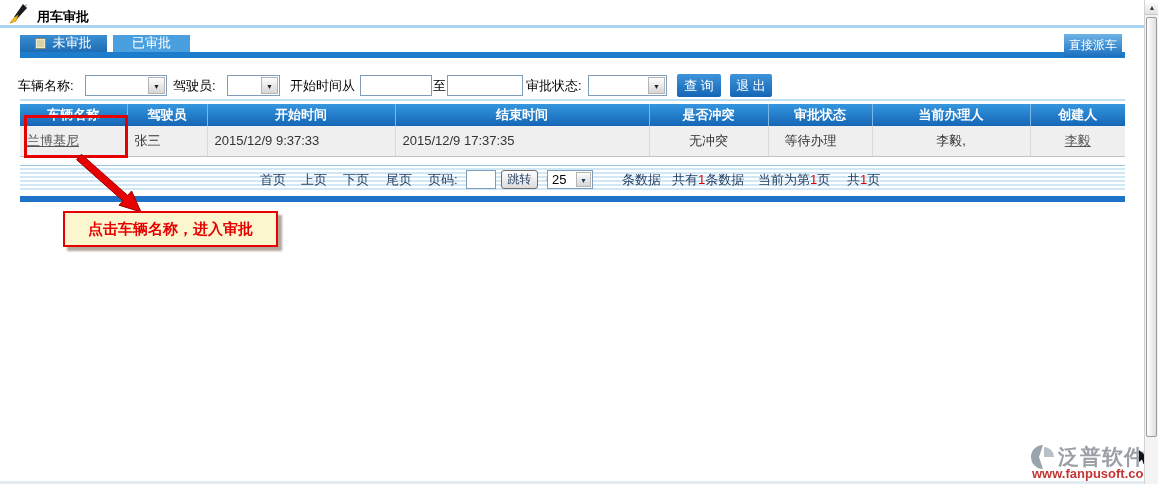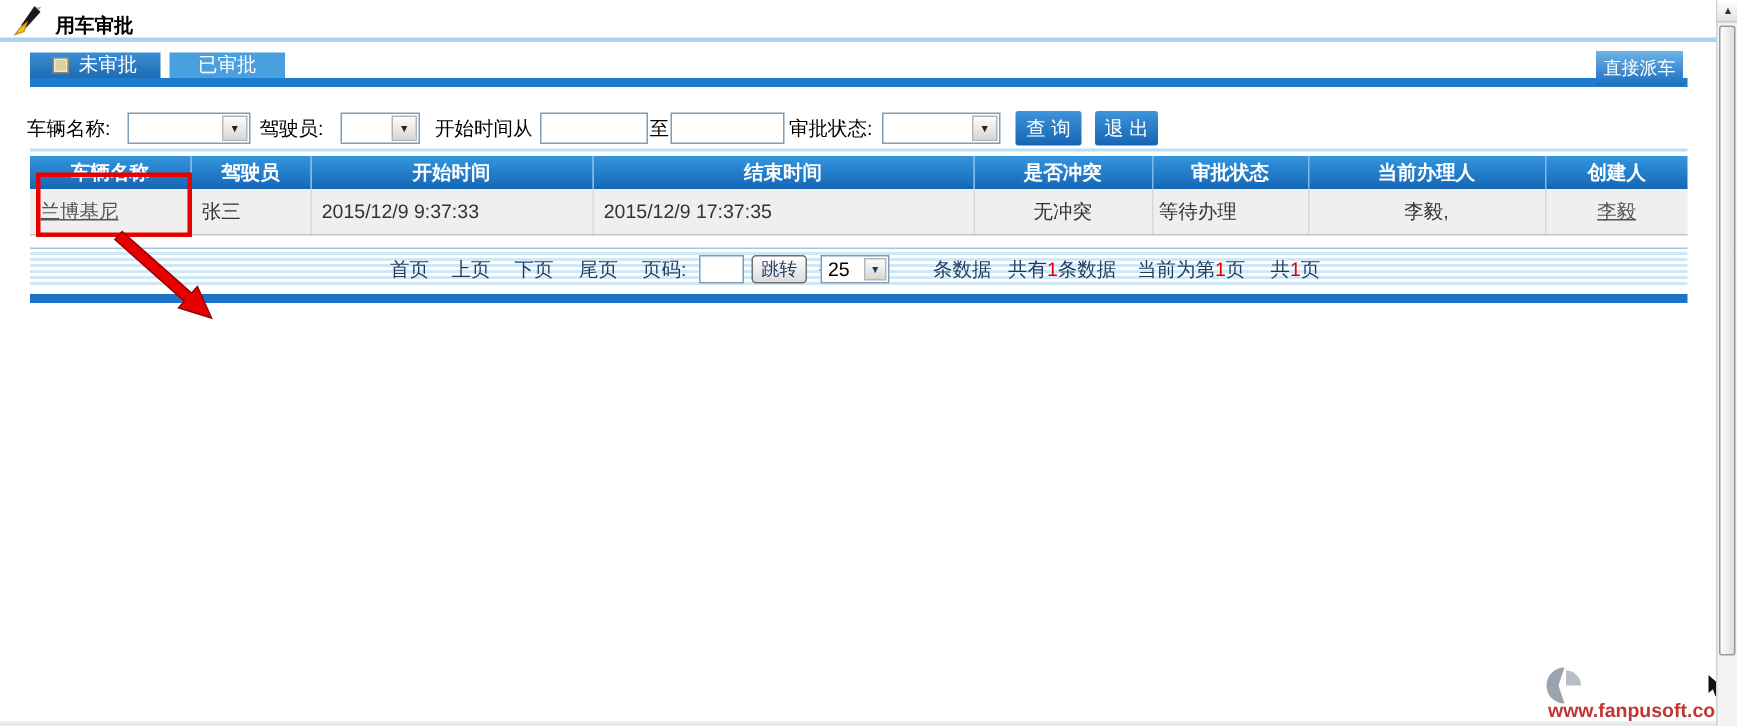--- a/index.html
+++ b/index.html
@@ -155,21 +155,21 @@
         <th>创建人</th>
       </tr>
     </thead>
     <tbody>
       <tr>
         <td class="c-left"><span class="cell-link">兰博基尼</span></td>
         <td class="c-left">张三</td>
         <td class="c-left">2015/12/9 9:37:33</td>
         <td class="c-left">2015/12/9 17:37:35</td>
         <td class="c-center">无冲突</td>
-        <td class="c-left" style="padding-left:4px;">等待办理</td>
+        <td class="c-left" style="padding-left:16px;">等待办理</td>
         <td class="c-center">李毅,</td>
         <td class="c-center"><span class="cell-link">李毅</span></td>
       </tr>
     </tbody>
   </table>
 
   <div class="abs pager">
     <span class="pitem plink" style="left:240px;">首页</span>
     <span class="pitem plink" style="left:281px;">上页</span>
     <span class="pitem plink" style="left:323px;">下页</span>
@@ -186,25 +186,27 @@
     <span class="pitem" style="left:652px;"><span>共有</span><span class="red-num">1</span><span>条数据</span></span>
     <span class="pitem" style="left:738px;"><span>当前为第</span><span class="red-num">1</span><span>页</span></span>
     <span class="pitem" style="left:827px;text-align:right;"><span>共</span><span class="red-num">1</span><span>页</span></span>
   </div>
   <div class="abs pager-bottom-bar"></div>
 
   <div class="abs red-rect"></div>
   <svg class="abs" style="left:58px;top:152px;" width="95" height="66" viewBox="0 0 95 66">
     <polygon points="18.6,7.7 23.4,2.3 69.7,43.4 73.6,39.0 83,60 61.0,53.2 64.9,48.8" fill="#e60000" stroke="#990000" stroke-width="1"></polygon>
   </svg>
+  <div class="abs callout">点击车辆名称，进入审批</div>
 
   <svg class="abs wm-logo" viewBox="0 0 28 26">
     <path d="M15 1 A 12 12 0 1 0 15 25 L 11 13 Z" fill="#9aa4ae"></path>
     <path d="M16 3 A 10 10 0 0 1 26 13 L 16 13 Z" fill="#b9bfc7"></path>
   </svg>
+  <div class="abs wm-brand">泛普软件</div>
   <div class="abs wm-url">www.fanpusoft.com</div>
   <svg class="abs cursor-icon" viewBox="0 0 12 14">
     <polygon points="1,0 10,8 6,8.5 8,13 5.5,14 4,9.5 1,12" fill="#111"></polygon>
   </svg>
 
   <div class="abs bottom-strip"></div>
 
   <div class="abs scrollbar">
     <div class="scroll-up">▲</div>
     <div class="scroll-thumb"></div>

